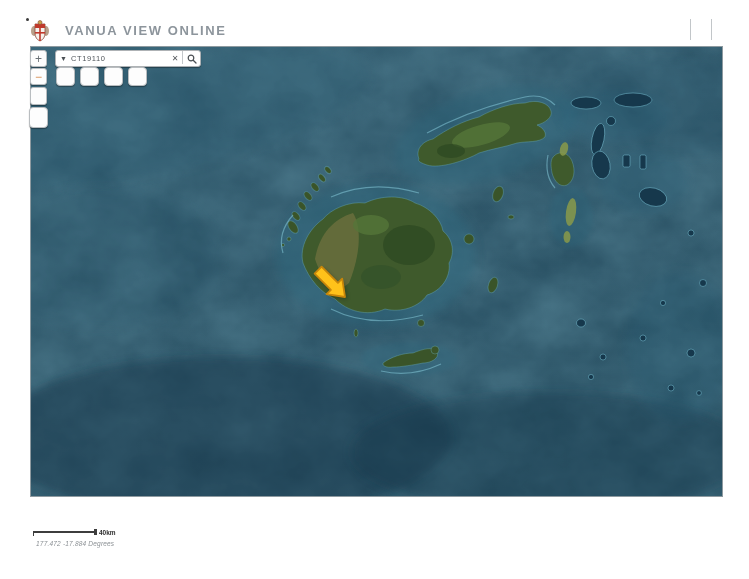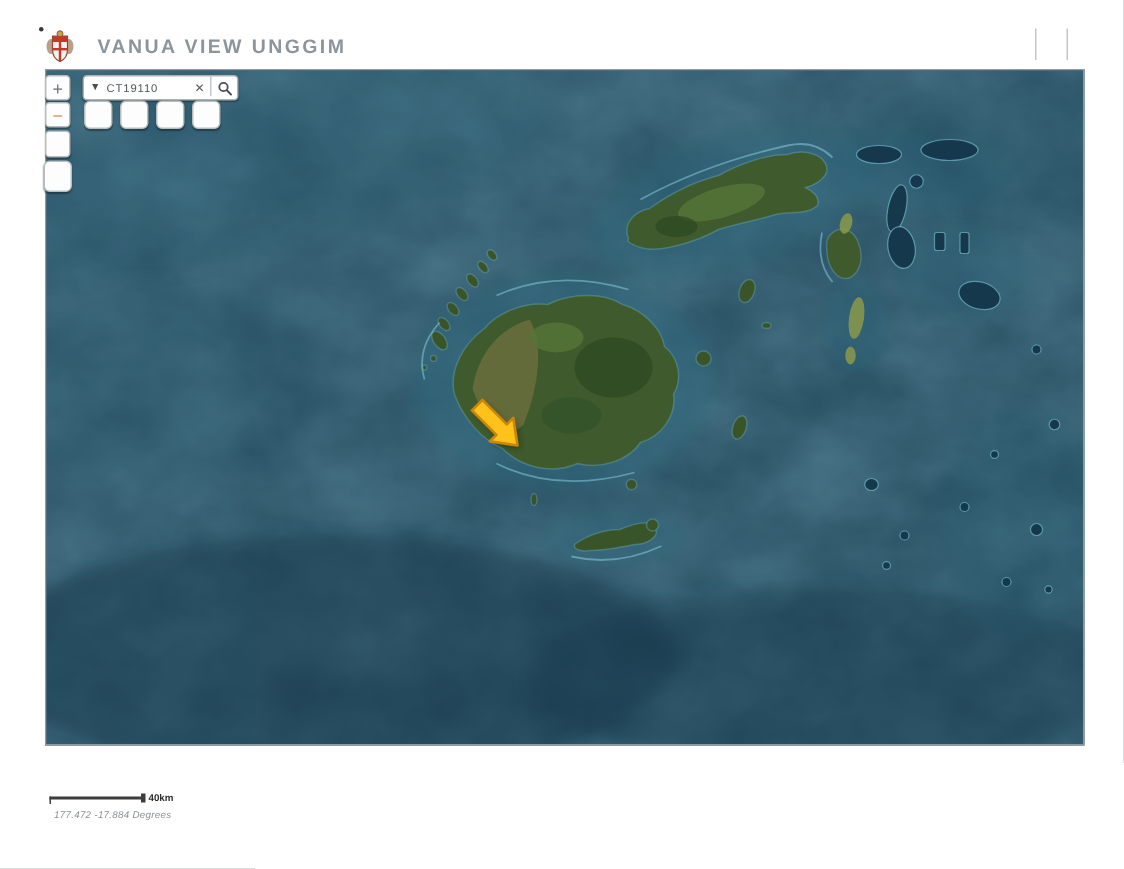--- a/index.html
+++ b/index.html
@@ -25,21 +25,21 @@
 
   
   .btn { position:absolute; background:#fdfdfd; border:1px solid #b9bdc0; border-radius:3px;
     box-shadow:0 1px 1px rgba(0,0,0,.35); display:flex; align-items:center; justify-content:center;
     cursor:pointer; }
   #zoom-in  { left:30px; top:50px;  width:17px; height:17px; font-size:12px; color:#6b7176; }
   #zoom-out { left:30px; top:68px;  width:17px; height:17px; font-size:12px; color:#d79055; }
   #tool-a   { left:30px; top:87px;  width:17px; height:18px; }
   #tool-b   { left:29px; top:107px; width:19px; height:21px; border-radius:4px; }
 
-  #search-box { position:absolute; left:55px; top:50px; width:104px; height:17px;
+  #search-box { position:absolute; left:55px; top:50px; width:146px; height:17px;
     background:#fff; border:1px solid #aeb2b5; border-radius:3px;
     box-shadow:0 1px 1px rgba(0,0,0,.35); display:flex; }
   #search-dropdown { width:15px; height:100%; display:flex; align-items:center;
     justify-content:center; font-size:7px; color:#4a4f53; cursor:pointer; }
   #search-input { flex:1; min-width:0; border:none; outline:none; font-size:7.5px;
     letter-spacing:.6px; color:#4f555a; font-family:"Liberation Sans",sans-serif; background:transparent; }
   #search-clear { width:14px; height:100%; display:flex; align-items:center; justify-content:center;
     font-size:8px; color:#55595d; cursor:pointer; }
   #search-sep { width:1px; height:13px; background:#c3c7ca; }
   #search-go { width:17px; height:100%; display:flex; align-items:center; justify-content:center; cursor:pointer; }
@@ -70,21 +70,21 @@
       <ellipse cx="4" cy="12" rx="3" ry="5" fill="#b9a08a"></ellipse>
       <ellipse cx="16" cy="12" rx="3" ry="5" fill="#b9a08a"></ellipse>
       <path d="M5 5 h10 v9 q0 6 -5 8 q-5 -2 -5 -8 Z" fill="#f5f2ec" stroke="#8a4a3a" stroke-width="0.8"></path>
       <rect x="5" y="5" width="10" height="4" fill="#c0392b"></rect>
       <rect x="9.2" y="9" width="1.6" height="13" fill="#c0392b"></rect>
       <rect x="5" y="13" width="10" height="1.6" fill="#c0392b"></rect>
       <circle cx="10" cy="3.5" r="2" fill="#c8a24a" stroke="#8a4a3a" stroke-width="0.6"></circle>
     </svg>
   </div>
 
-  <div id="app-title">VANUA VIEW UNGGIM</div>
+  <div id="app-title">VANUA VIEW ONLINE</div>
   <div id="hdr-div-1" class="hdr-divider"></div>
   <div id="hdr-div-2" class="hdr-divider"></div>
 
   <div id="map-frame">
     <svg width="693" height="451" viewBox="0 0 693 451">
       <defs>
         <linearGradient id="oceanGrad" x1="0" y1="0" x2="0.7" y2="1">
           <stop offset="0" stop-color="#214a5e"></stop>
           <stop offset="0.5" stop-color="#1c4154"></stop>
           <stop offset="1" stop-color="#173c4f"></stop>

